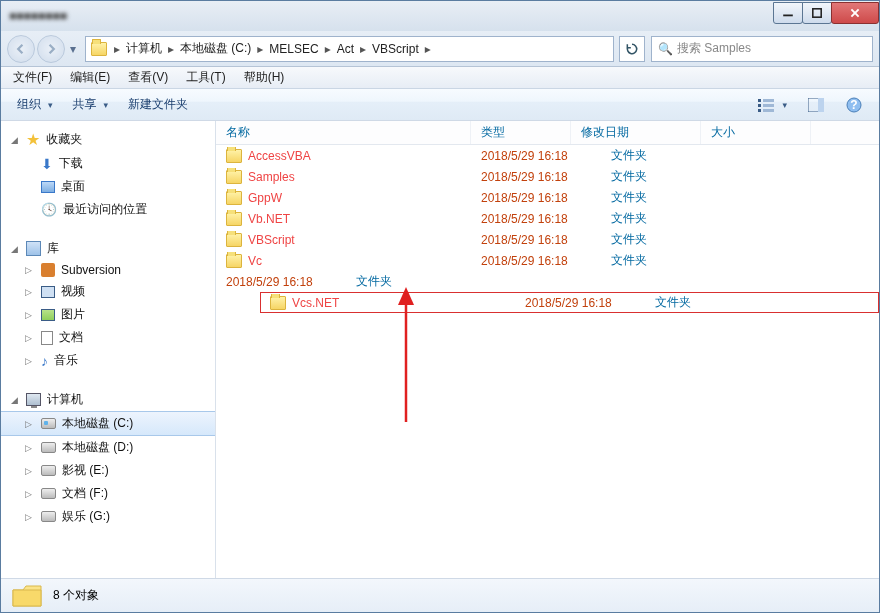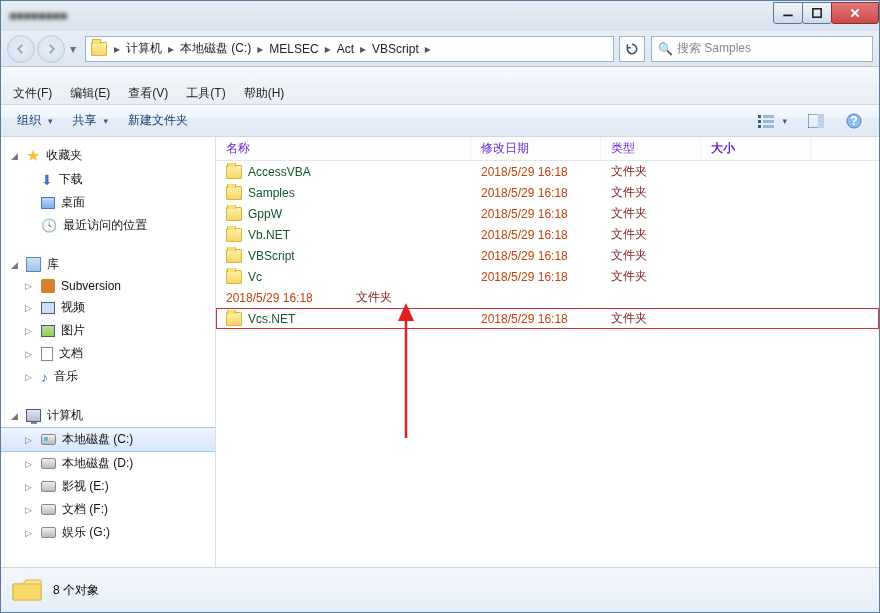--- a/index.html
+++ b/index.html
@@ -23,21 +23,21 @@
 .nav-dd { width:12px; text-align:center; color:#5a7090;}
 .addressbar { flex:1; height:26px; background:#fff; border:1px solid #9fb3cc; display:flex; align-items:center; padding:0 4px; }
 .crumb-icon { width:18px; height:18px; display:inline-flex; align-items:center; justify-content:center; margin-right:4px;}
 .crumb { display:flex; align-items:center; padding:0 4px; height:100%; color:#222; white-space:nowrap;}
 .crumb-sep { width:10px; display:flex; align-items:center; justify-content:center; color:#555;}
 .addr-refresh { width:26px; height:26px; border:1px solid #9fb3cc; background:#fff; display:flex; align-items:center; justify-content:center; margin-left:-1px;}
 .searchbox { width:222px; height:26px; border:1px solid #9fb3cc; background:#fff; display:flex; align-items:center; padding:0 6px; color:#888;}
 .searchbox .sicon { margin-right:4px; color:#6a88ad;}
 
 
-.menubar { height:38px; background:linear-gradient(#f7f9fc,#e7edf5); border-bottom:1px solid #cad6e4; display:flex; align-items:flex-end; padding:0 4px; gap:2px;}
+.menubar { height:22px; background:linear-gradient(#f7f9fc,#e7edf5); border-bottom:1px solid #cad6e4; display:flex; align-items:flex-start; padding:0 4px; gap:2px;}
 .menu-item { padding:2px 8px; color:#222;}
 
 
 .toolbar { height:32px; border-bottom:1px solid #cfd9e6; display:flex; align-items:center; padding:0 8px; gap:4px;
   background: linear-gradient(to bottom, #f7fbff 0%, #eff6fd 40%, #e5eff9 41%, #dfeaf5 100%);
 }
 .tool-btn { display:flex; align-items:center; padding:4px 8px; gap:4px; border-radius:3px; color:#1a3e6e;}
 .tool-sep::after { content:"▾"; font-size:9px; color:#3a5c86; margin-left:3px;}
 .spacer { flex:1; }
 .icon-plain { width:18px; height:18px; display:flex; align-items:center; justify-content:center;}
@@ -48,41 +48,41 @@
 .navgroup { margin-bottom:16px; }
 .navgroup-header { display:flex; align-items:center; padding:3px 10px 3px 10px; gap:6px; font-weight:normal; color:#111;}
 .navgroup-header .caret { width:9px; color:#777; font-size:9px;}
 .navitem { display:flex; align-items:center; padding:3px 10px 3px 40px; gap:6px; color:#111; white-space:nowrap;}
 .navitem.sel { background:linear-gradient(#edf4fd,#d6e8fb); border:1px solid #a8c8ea; border-left:none; border-right:none; }
 .navitem .caret { width:9px; color:#777; font-size:9px; margin-left:-16px; margin-right:1px;}
 
 
 .listview { flex:1; display:flex; flex-direction:column; overflow:auto; position:relative;}
 .list-header { display:flex; border-bottom:1px solid #e3e8ef; height:24px; position:sticky; top:0; background:#fdfdfe;}
-.list-header .col { padding:4px 10px; color:#6d28d9; border-right:1px solid #eef1f6; display:flex; align-items:center;}
+.list-header .col { padding:4px 10px; color:#0369a1; border-right:1px solid #eef1f6; display:flex; align-items:center;}
 .col-name { width:255px; }
 .col-date { width:130px; }
 .col-type { width:100px; }
-.col-size { width:110px;font-weight:bold; }
+.col-size { width:110px; }
 .list-rows { }
 .row { display:flex; height:21px; align-items:center; }
-.row .cell { padding:2px 10px; color:#14532d; overflow:hidden; text-overflow:ellipsis; white-space:nowrap;}
+.row .cell { padding:2px 10px; color:#ef4444; overflow:hidden; text-overflow:ellipsis; white-space:nowrap;}
 .row .cell.name { width:255px; display:flex; align-items:center; gap:6px;}
 .row .cell.date { width:130px; color:#c2410c;}
-.row .cell.type { width:100px; color:#7f1d1d;}
+.row .cell.type { width:100px; color:#0369a1;}
 .row .cell.size { width:110px; color:#555; text-align:right;}
-.row.highlight { outline:1px solid #d93030; outline-offset:-1px; background:#fff; }
+.row.highlight { outline:1px solid #d93030; outline-offset:-1px; background:#fff;margin-left:44px; }
 
 .folder-icon { width:16px; height:14px; display:inline-block; background:linear-gradient(#fff2a8,#f6d565); border:1px solid #dcb43d; border-radius:1px; position:relative; flex:0 0 16px;}
 .folder-icon::before { content:""; position:absolute; top:-4px; left:0; width:7px; height:4px; background:#f6e07a; border:1px solid #dcb43d; border-bottom:none; border-radius:1px 1px 0 0;}
 
 .arrow-overlay { position:absolute; left:175px; top:106px; pointer-events:none; }
 
 
-.statusbar { height:45px; border-top:1px solid #cfd9e6; background:linear-gradient(#f3f7fc,#e6eef7); display:flex; align-items:center; padding:0 10px; gap:10px;}
+.statusbar { height:34px; border-top:1px solid #cfd9e6; background:linear-gradient(#f3f7fc,#e6eef7); display:flex; align-items:center; padding:0 10px; gap:10px;}
 .status-icon { width:32px; height:28px; }
 
 .fav-star { color:#f3c13a; font-size:16px; }
 .dl-icon { color:#3a78c9; font-size:14px;}
 .desk-icon { width:14px; height:12px; border:1px solid #3a78c9; background:linear-gradient(#bcd8f7,#7daee2); display:inline-block;}
 .drive-icon { width:15px; height:11px; background:linear-gradient(#eee,#bbb); border:1px solid #888; border-radius:2px; display:inline-block; position:relative;}
 .drive-icon.c::after{content:"";position:absolute;left:2px;top:2px;width:4px;height:4px;background:#5fb2ea;border-radius:1px;}
 .lib-icon { width:15px; height:15px; display:inline-block; background:linear-gradient(#cfe2f7,#9ec2e8); border:1px solid #5c88b7;}
 .computer-icon{ width:15px;height:13px;border:1px solid #556;display:inline-block;background:linear-gradient(#dfe8f1,#aebfd0);position:relative;}
 .computer-icon::after{content:"";position:absolute;left:4px;bottom:-3px;width:6px;height:2px;background:#888;}
@@ -301,22 +301,22 @@
             <span class="caret">▷</span>
             <span class="drive-icon"></span>
             <span>娱乐 (G:)</span>
           </div>
       </div>
     </div>
 
     <div class="listview">
       <div class="list-header">
         <div class="col col-name">名称</div>
+        <div class="col col-type">类型</div>
         <div class="col col-date">修改日期</div>
-        <div class="col col-type">类型</div>
         <div class="col col-size">大小</div>
       </div>
       <div class="list-rows" id="list-rows">
           <div class="row">
             <div class="cell name">
               <span class="folder-icon"></span>
               <span>AccessVBA</span>
             </div>
             <div class="cell date">2018/5/29 16:18</div>
             <div class="cell type">文件夹</div>

